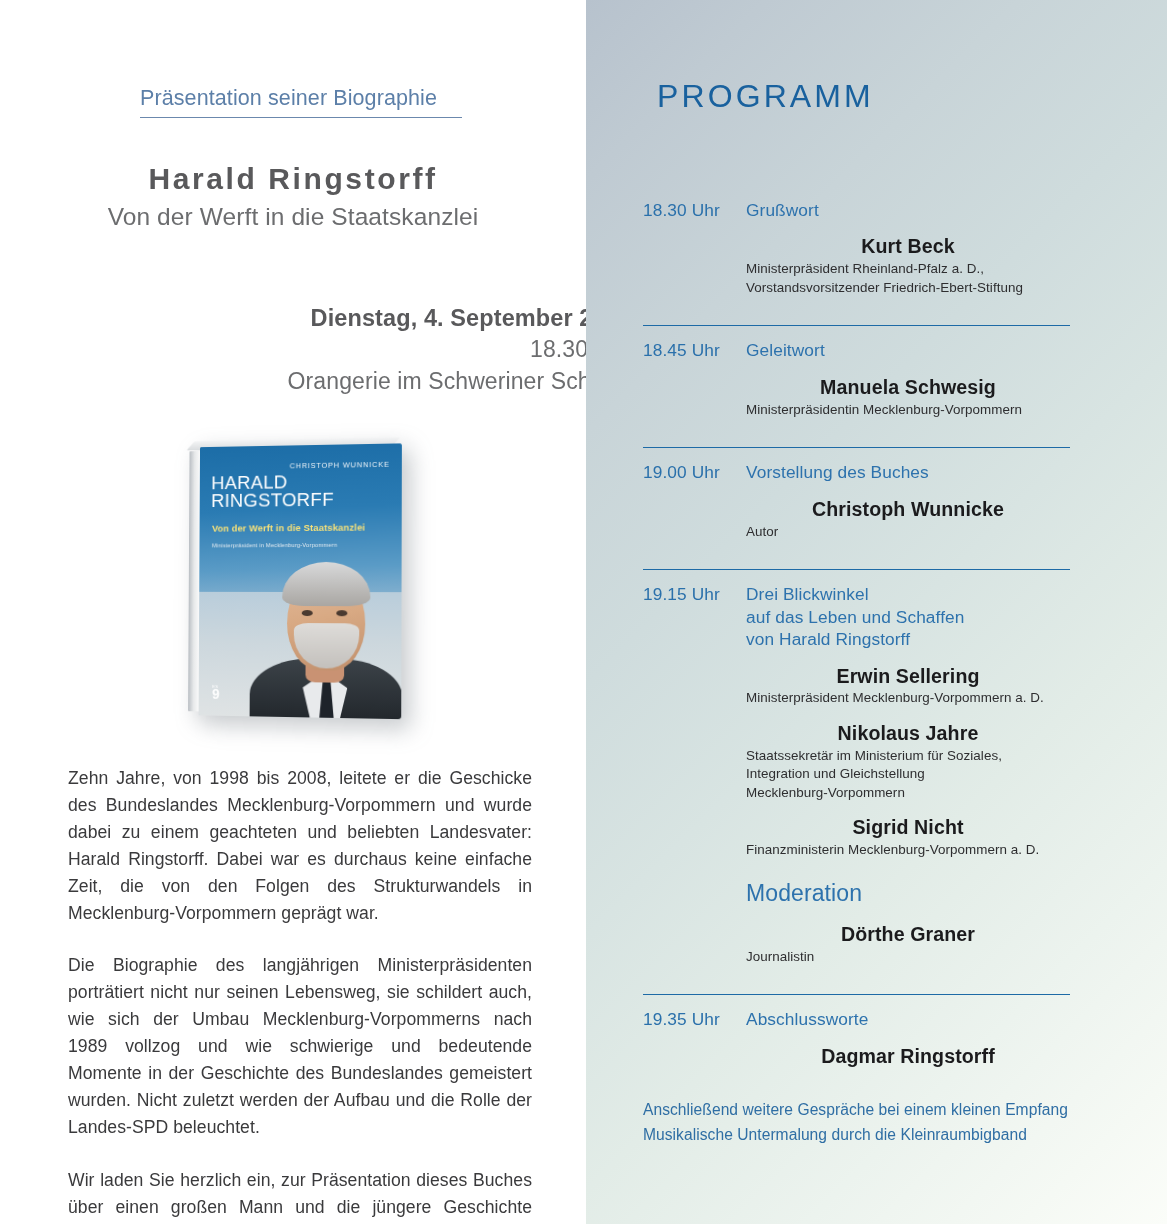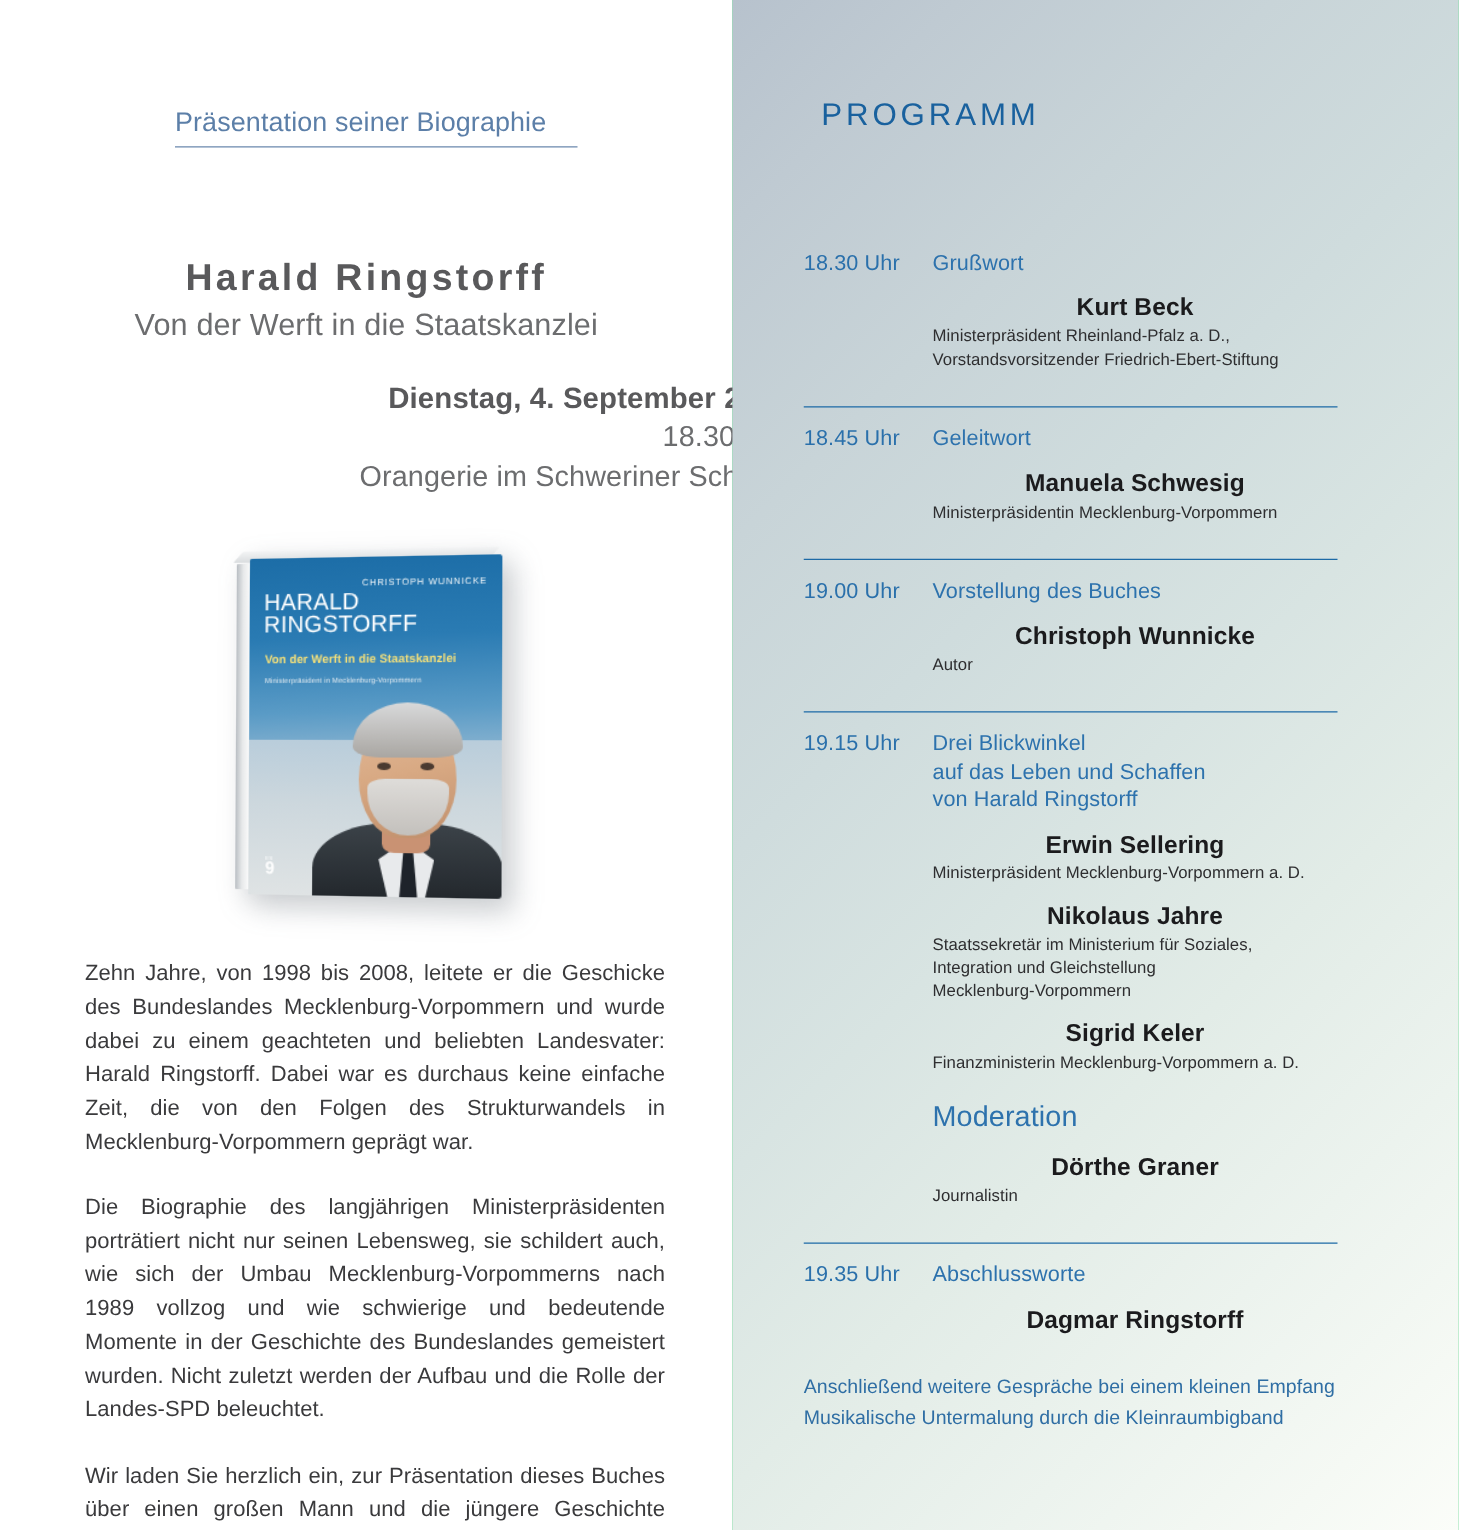--- a/index.html
+++ b/index.html
@@ -58,21 +58,20 @@
     left: 0;
     width: 586px;
     text-align: center;
   }
   .main-title {
     font-size: 30px;
     font-weight: bold;
     color: #59595b;
     letter-spacing: 2.6px;
     line-height: 1.25;
-    margin-top: 44px;
   }
   .subtitle {
     margin-top: 4px;
     font-size: 24.5px;
     font-weight: 400;
     color: #6c6d6f;
     letter-spacing: 0.1px;
     line-height: 1.25;
   }
 
@@ -326,21 +325,21 @@
         #ecf3ee 80%,
         #f5f9f4 92%,
         #fbfdf9 100%);
     box-sizing: border-box;
   }
 
   .programm-title {
     position: absolute;
     left: 71px;
     top: 80px;
-    font-size: 25px;
+    font-size: 32px;
     color: #19619e;
     letter-spacing: 3.1px;
     font-weight: 400;
     line-height: 1;
   }
 
   .program-list {
     position: absolute;
     left: 57px;
     top: 186px;
@@ -547,21 +546,21 @@
               <div class="prog-speaker">Erwin Sellering</div>
               <div class="prog-role">Ministerpräsident Mecklenburg-Vorpommern a. D.</div>
             </div>
             <div class="prog-person">
               <div class="prog-speaker">Nikolaus Jahre</div>
               <div class="prog-role">Staatssekretär im Ministerium für Soziales,
 Integration und Gleichstellung
 Mecklenburg-Vorpommern</div>
             </div>
             <div class="prog-person">
-              <div class="prog-speaker">Sigrid Keler</div>
+              <div class="prog-speaker">Sigrid Nicht</div>
               <div class="prog-role">Finanzministerin Mecklenburg-Vorpommern a. D.</div>
             </div>
 
             <div class="prog-sublabel">Moderation</div>
             <div class="prog-person">
               <div class="prog-speaker">Dörthe Graner</div>
               <div class="prog-role">Journalistin</div>
             </div>
           </div>
         </div>

